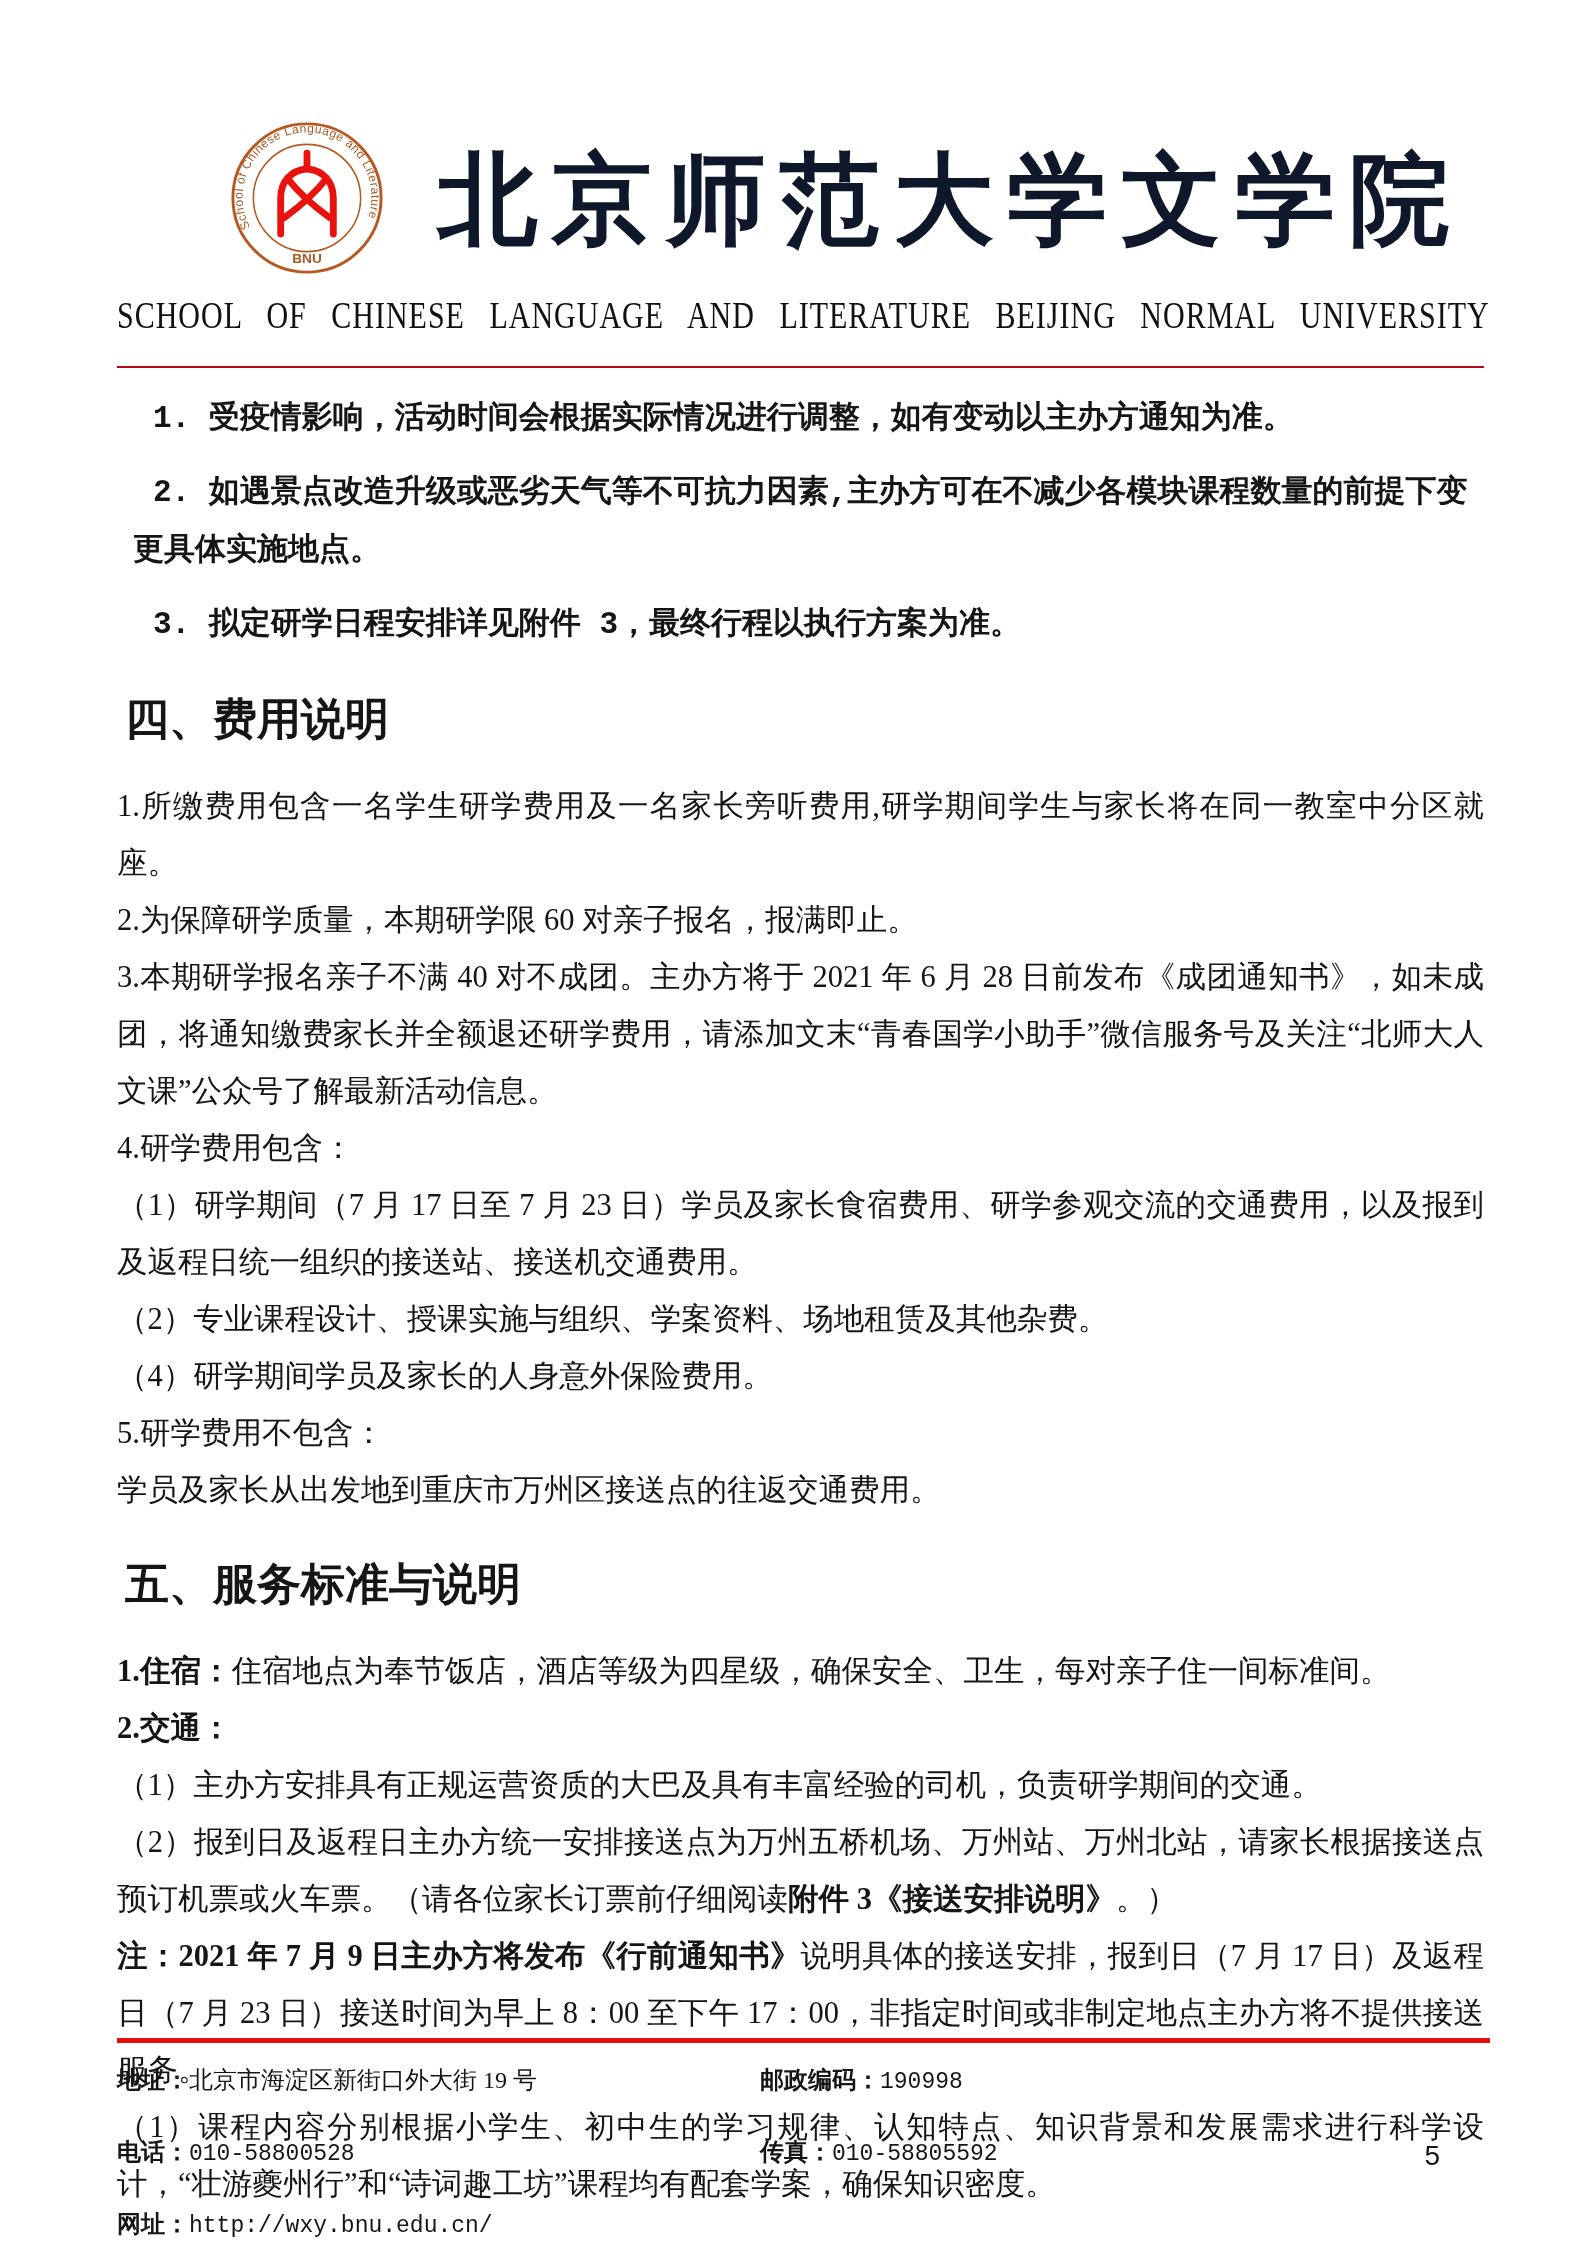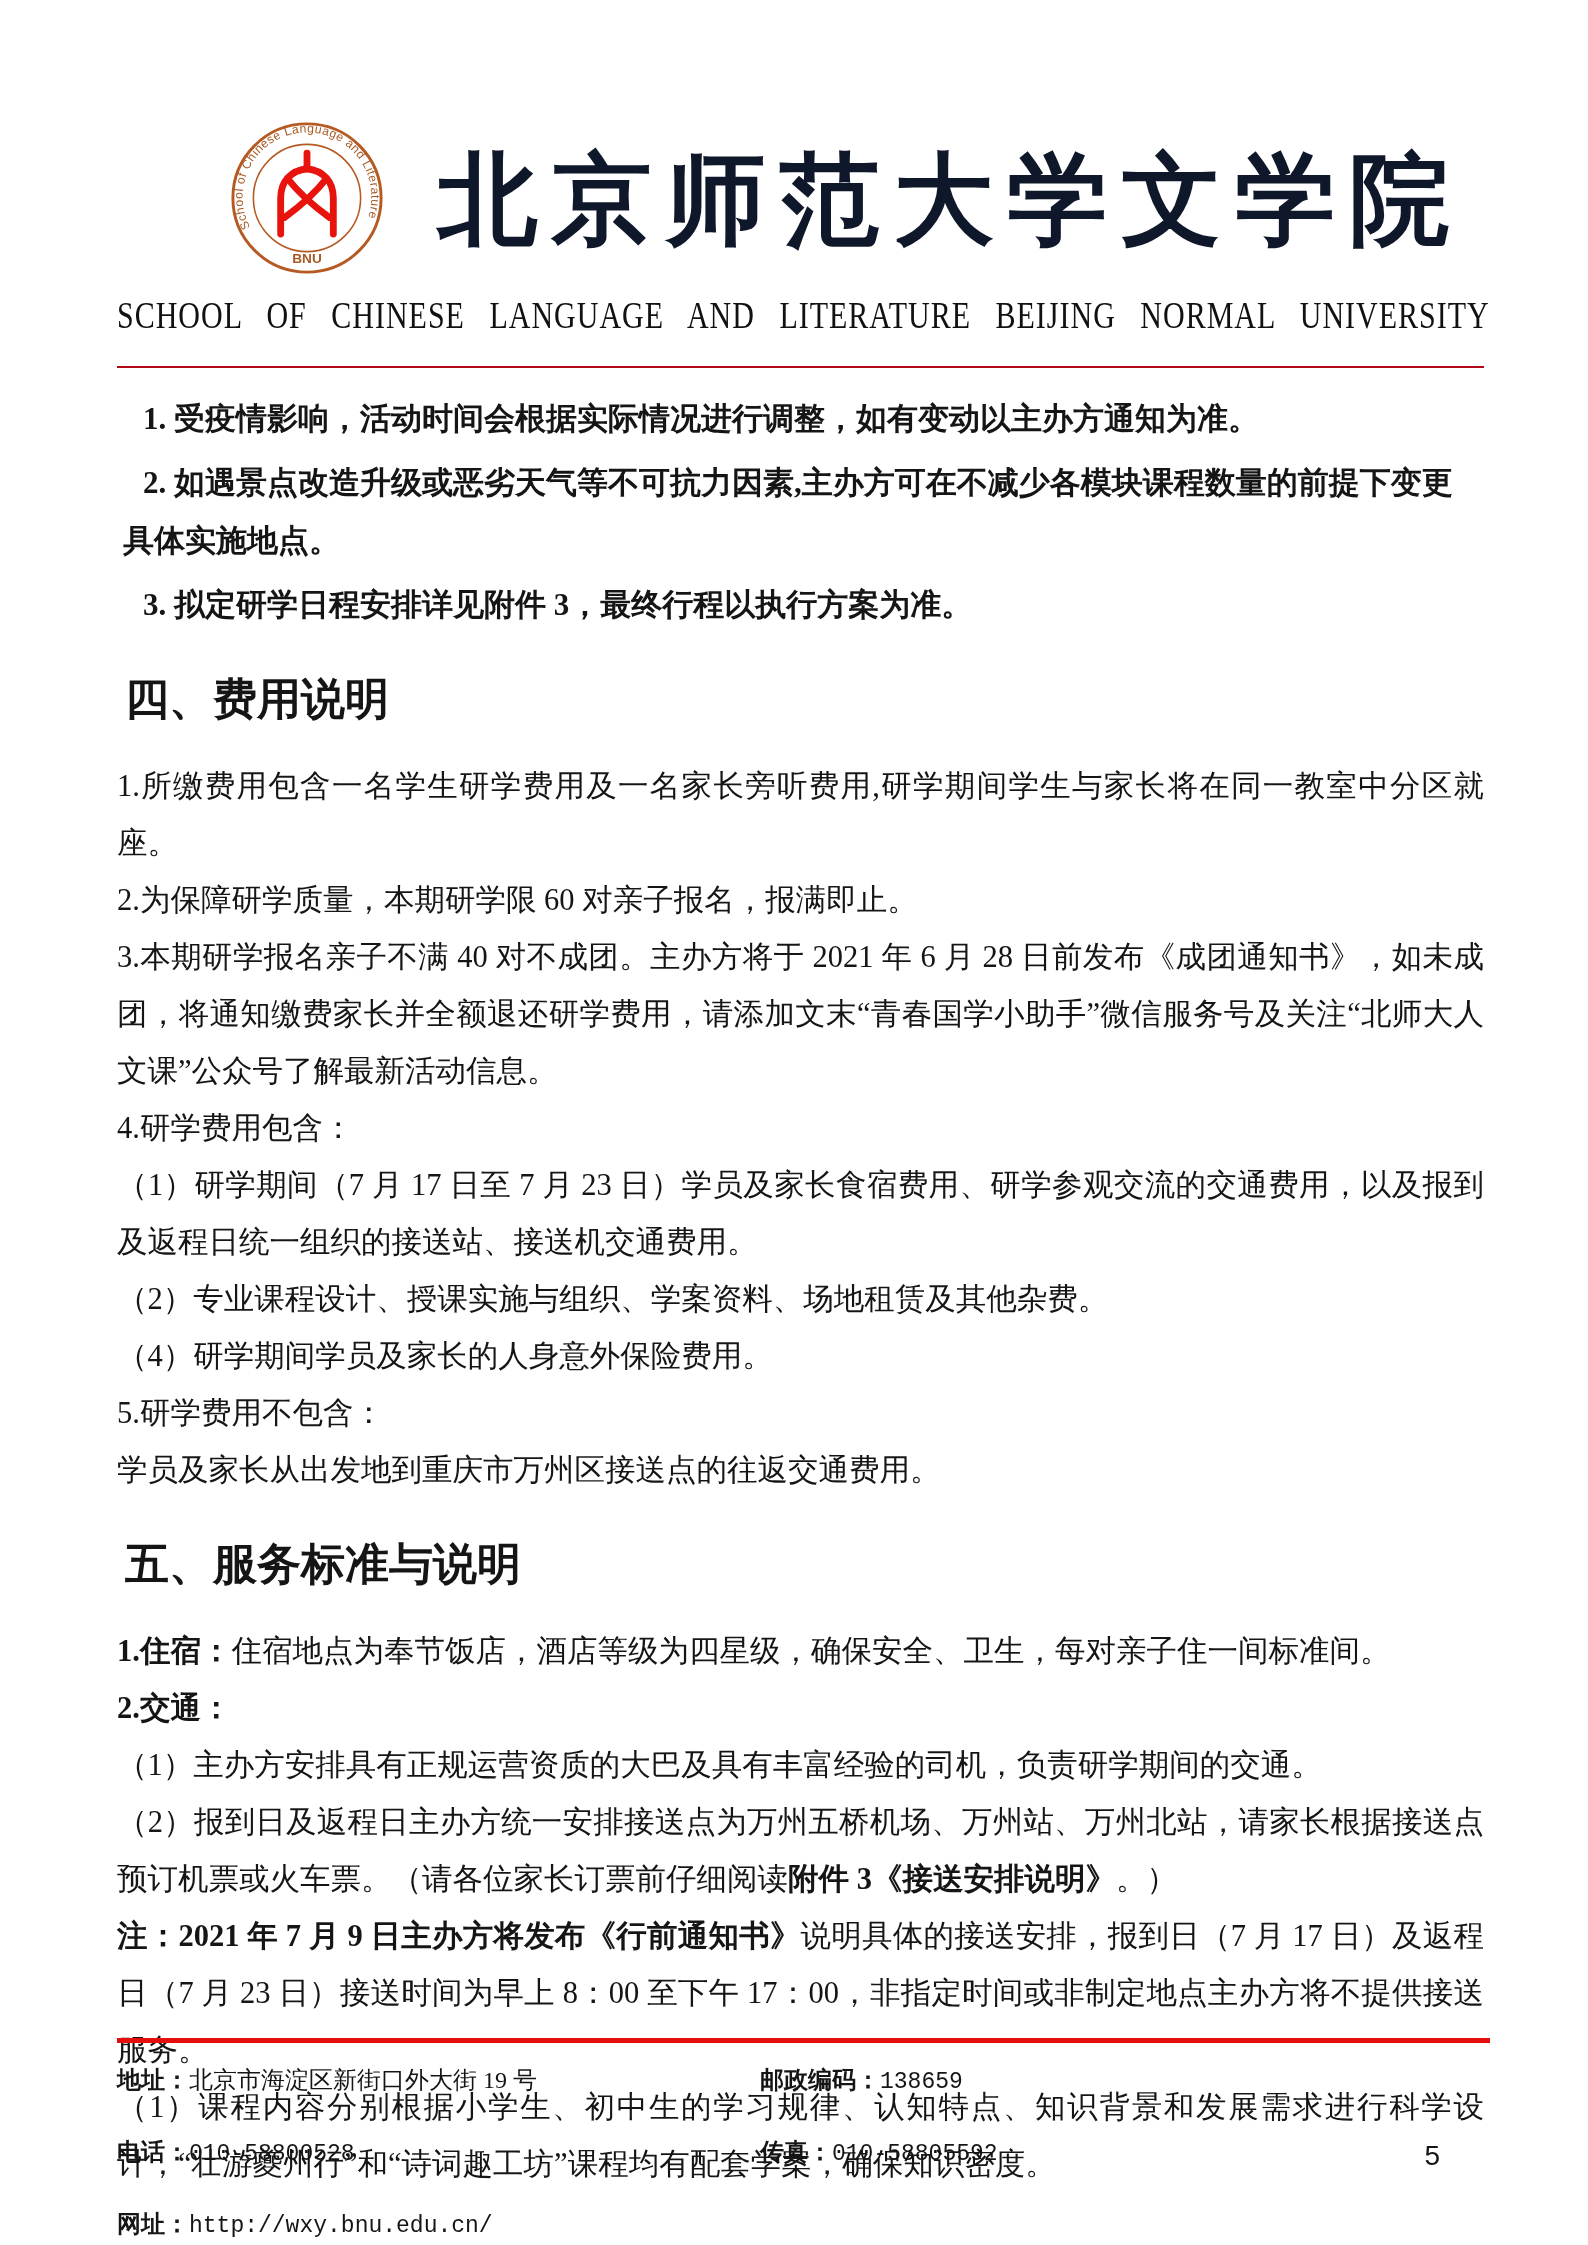--- a/index.html
+++ b/index.html
@@ -56,21 +56,21 @@
     background:#b00a18;
     border:none;
   }
   
   .notes{
     margin-top:22px;
     font-weight:bold;
     font-size:31px;
     line-height:58px;
   }
-  .note p{margin:6px;text-indent:20px;}
+  .note p{margin:16px;text-indent:20px;font-family:Liberation Mono, monospace;}
   
   .sec-heading{
     font-family:"Liberation Sans","DejaVu Sans",sans-serif;
     font-weight:bold;
     font-size:44px;
     margin:46px 0 40px 8px;
     line-height:38px;
   }
   .body-text p{
     margin:0;
@@ -176,21 +176,21 @@
     </div>
   </div>
 
   <div class="footer">
     <hr class="rule-thick">
     <div class="footer-grid">
       <div>
         <span class="f-label">地址：</span><span class="f-val-cn">北京市海淀区新街口外大街 19 号</span>
       </div>
       <div>
-        <span class="f-label">邮政编码：</span><span class="f-val">138659</span>
+        <span class="f-label">邮政编码：</span><span class="f-val">190998</span>
       </div>
       <div>
         <span class="f-label">电话：</span><span class="f-val">010-58800528</span>
       </div>
       <div>
         <span class="f-label">传真：</span><span class="f-val">010-58805592</span>
       </div>
       <div>
         <span class="f-label">网址：</span><span class="f-val">http://wxy.bnu.edu.cn/</span>
       </div>

